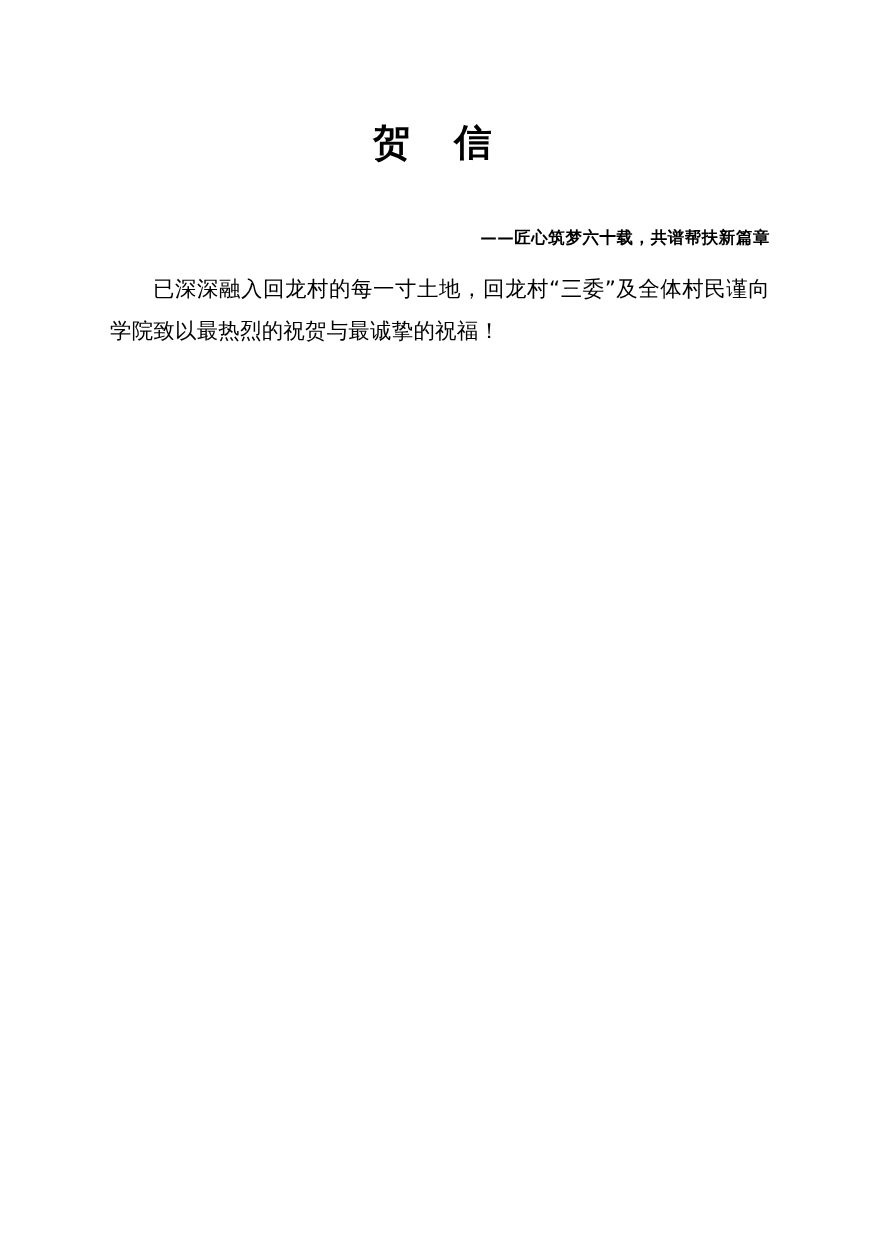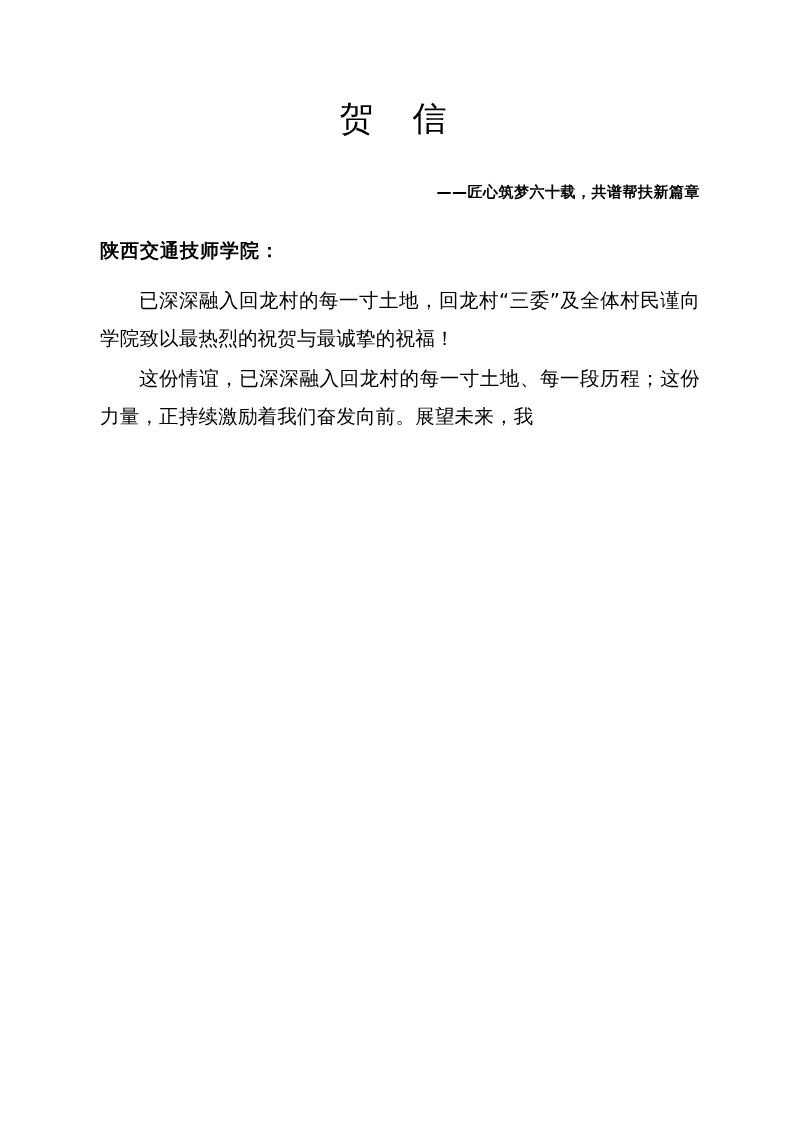--- a/index.html
+++ b/index.html
@@ -16,25 +16,25 @@
   }
   .page {
     position: relative;
     width: 800px;
     height: 1131px;
     box-sizing: border-box;
     padding: 0 100px;
     background: #ffffff;
   }
   .doc-title {
-    margin: 0;
+    margin: 12px;
     padding-top: 98px;
     text-align: center;
     font-size: 34px;
-    font-weight: normal;
+    font-weight: bold;
     letter-spacing: 14px;
     font-family: "DejaVu Sans", "Liberation Sans", sans-serif;
     line-height: 1.2;
   }
   .doc-subtitle {
     margin: 0;
     padding-top: 44px;
     text-align: right;
     font-size: 15px;
     font-weight: bold;
@@ -65,20 +65,18 @@
 </style>
 </head>
 <body>
 
 <div class="page">
 
   <h1 class="doc-title">贺 信</h1>
 
   <div class="doc-subtitle">——匠心筑梦六十载，共谱帮扶新篇章</div>
 
-  <div class="salutation">陕西交通技师学院：</div>
 
   <div class="body-block">
     <p class="body-para">已深深融入回龙村的每一寸土地，回龙村“三委”及全体村民谨向学院致以最热烈的祝贺与最诚挚的祝福！</p>
-    <p class="body-para">这份情谊，已深深融入回龙村的每一寸土地、每一段历程；这份力量，正持续激励着我们奋发向前。展望未来，我</p>
   </div>
 
 </div>
 
 </body></html>

